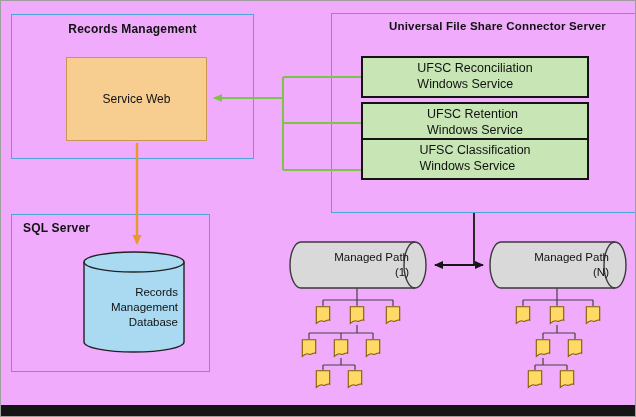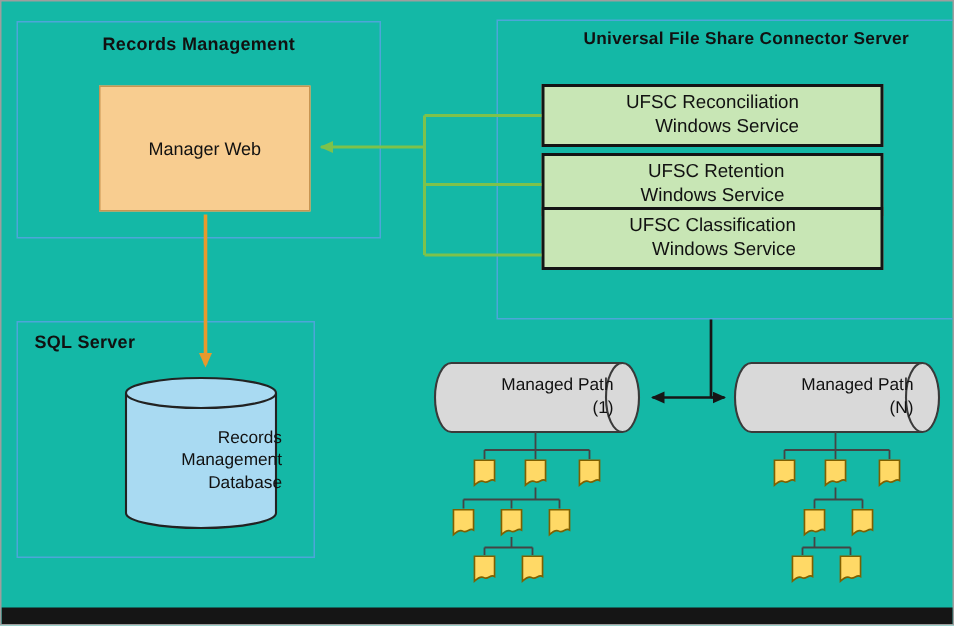--- a/index.html
+++ b/index.html
@@ -3,21 +3,21 @@
 <meta charset="utf-8">
 <style>
   * { margin: 0; padding: 0; box-sizing: border-box; }
   html, body { background: #ffffff; }
   body { font-family: "Liberation Sans", sans-serif; color: #111; }
 
   .canvas {
     position: relative;
     width: 636px;
     height: 417px;
-    background: #14b8a6;
+    background: #f0abfc;
     border: 1px solid #9e9e9e;
     overflow: hidden;
   }
 
   .layer {
     position: absolute;
     left: 0; top: 0;
     pointer-events: none;
   }
   .layer.shapes { z-index: 2; }
@@ -49,21 +49,21 @@
     font-size: 12px;
   }
 
   .service-box {
     position: absolute;
     left: 29px;
     width: 228px; height: 42px;
     background: #c8e6b5;
     border: 2px solid #141414;
     display: flex; align-items: center; justify-content: center;
-    text-align: right;
+    text-align: left;
     font-size: 12.5px;
     line-height: 1.25;
     white-space: pre-line;
   }
   .service-box.s1 { top: 42px; }
   .service-box.s2 { top: 88px; }
   .service-box.s3 { top: 124px; }
 
   .shape-label {
     position: absolute;
@@ -129,39 +129,39 @@
     <use href="#doc-shape" x="584.5" y="305"></use>
     <use href="#doc-shape" x="534.5" y="338"></use>
     <use href="#doc-shape" x="566.5" y="338"></use>
     <use href="#doc-shape" x="526.5" y="369"></use>
     <use href="#doc-shape" x="558.5" y="369"></use>
   </svg>
 
   <div class="blue-box" style="left:10px; top:13px; width:243px; height:145px;">
     <div class="box-title">Records Management</div>
     <div class="manager-web">
-      <span>Manager Web</span>
+      <span>Service Web</span>
     </div>
   </div>
 
   <div class="blue-box" style="left:330px; top:12px; width:333px; height:200px;">
     <div class="box-title" style="font-size:11.5px; margin-top:6px;">Universal File Share Connector Server</div>
     <div class="service-box s1">UFSC Reconciliation
 Windows Service</div>
     <div class="service-box s2">UFSC Retention
 Windows Service</div>
     <div class="service-box s3">UFSC Classification
 Windows Service</div>
   </div>
 
   <div class="blue-box" style="left:10px; top:213px; width:199px; height:158px;">
     <div class="box-title left">SQL Server</div>
   </div>
 
-  <div class="shape-label" style="left:87px; top:284px; width:100px;">Records
+  <div class="shape-label" style="left:77px; top:284px; width:100px;">Records
 Management
 Database</div>
 
   <div class="shape-label" style="left:296px; top:249px; width:112px;">Managed Path
 (1)</div>
 
   <div class="shape-label" style="left:496px; top:249px; width:112px;">Managed Path
 (N)</div>
 
   <svg class="layer arrows" width="636" height="417" viewBox="0 0 636 417">

